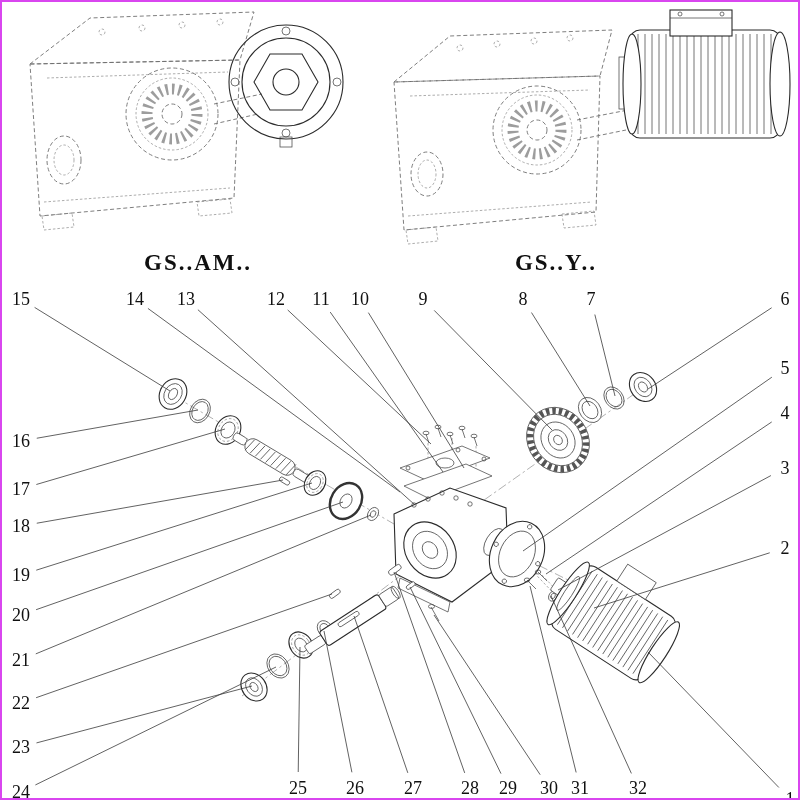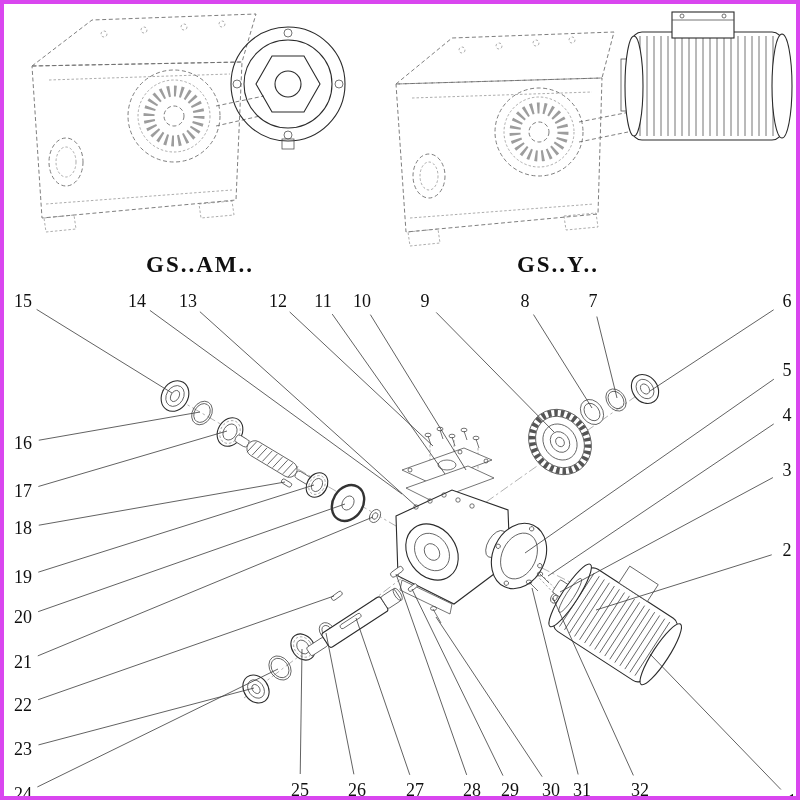--- a/index.html
+++ b/index.html
@@ -1,18 +1,18 @@
 <!DOCTYPE html>
 <html><head>
 <meta charset="utf-8">
 <style>
   html,body{margin:0;padding:0;background:#fff;}
   .canvas{
     position:relative;width:800px;height:800px;background:#fff;
-    border:4px solid #d946ef;box-sizing:border-box;overflow:hidden;
+    border:2px solid #d946ef;box-sizing:border-box;overflow:hidden;
     font-family:"Liberation Serif", serif;
   }
   svg{position:absolute;left:0;top:0;}
   
   .dash  {fill:none;stroke:#6f6f6f;stroke-width:0.9;stroke-dasharray:4 2.6;}
   .dash2 {fill:none;stroke:#8a8a8a;stroke-width:0.7;stroke-dasharray:2.5 2;}
   .solid {fill:none;stroke:#2b2b2b;stroke-width:1.1;}
   .thin  {fill:none;stroke:#474747;stroke-width:0.75;}
   .bold  {fill:#fff;stroke:#333;stroke-width:2.4;}
   .white {fill:#fff;}

